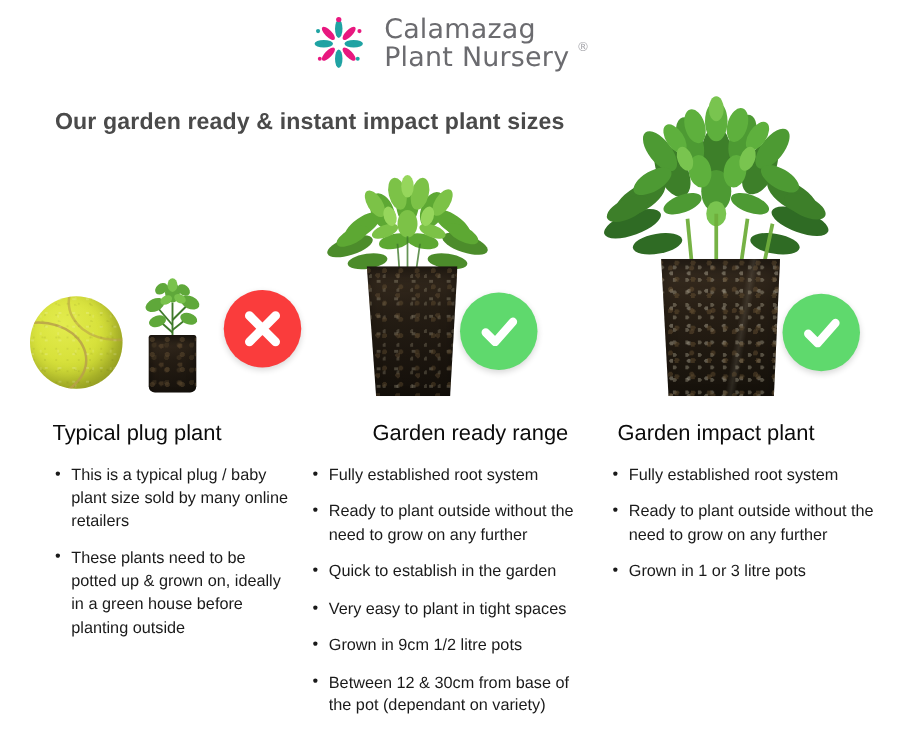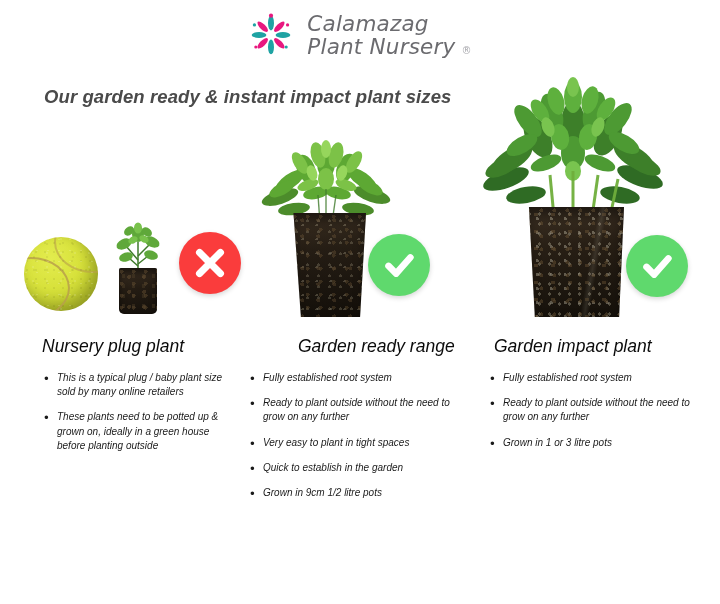--- a/index.html
+++ b/index.html
@@ -3,35 +3,35 @@
 <meta charset="utf-8">
 <title>Calamazag Plant Nursery — Plant Sizes</title>
 <style>
   * { box-sizing: border-box; margin: 0; padding: 0; }
   html, body {
     width: 720px; height: 604px;
     background: #ffffff;
     font-family: "Liberation Sans", sans-serif;
     overflow: hidden;
   }
-  .page { position: relative; width: 720px; height: 424px; background: #fff; font-style: italic; }
+  .page { position: relative; width: 720px; height: 424px; background: #fff; }
 
   
   .logo-wrap {
     position: absolute; left: 0; top: 12px; width: 720px;
     display: flex; justify-content: center; align-items: center;
   }
   .logo-inner { display: flex; align-items: center; gap: 13px; }
   .logo-mark { width: 46px; height: 46px; flex: none; }
   .logo-text { display: flex; flex-direction: column; line-height: 1.07; }
   .logo-line1, .logo-line2 {
     font-size: 21.5px; letter-spacing: .2px; color: #6b6b6f; font-weight: 400;
     font-family: "DejaVu Sans", sans-serif;
   }
-  .logo-line2 { display: flex; align-items: flex-end; gap: 6px; }
+  .logo-line2 { display: flex; align-items: flex-start; gap: 6px; }
   .logo-reg { font-size: 10px; color: #a8a8ad; position: relative; top: -1px; }
 
   
   .headline {
     position: absolute; left: 44px; top: 86px;
     font-size: 18.5px; font-weight: bold; color: #4a4a4a; letter-spacing: .1px; text-align: right;
   }
 
   
   .cols { position: absolute; left: 0; top: 115px; width: 720px; height: 470px; }
@@ -50,21 +50,21 @@
   .c2-title { left: 16px;  top: 221px; margin-left: 44px; }
   .c3-title { left: 20px;  top: 221px; }
 
   ul.bullets { position: absolute; list-style: none; }
   .c1-bullets { left: 30px; top: 256px; width: 190px; }
   .c2-bullets { left: 12px; top: 256px; width: 214px; }
   .c3-bullets { left: 16px; top: 256px; width: 218px; }
 
   ul.bullets li {
     position: relative; padding-left: 13px;
-    font-size: 10px; color: #1a1a1a; line-height: 1.42;
+    font-size: 13px; color: #1a1a1a; line-height: 1.42;
     margin-bottom: 11px;
   }
   ul.bullets li::before {
     content: "•"; position: absolute; left: 0; top: -1px;
     font-size: 13px; color: #1a1a1a;
   }
 
   
   .ball {
     position: absolute; left: 10px; top: 122px; width: 74px; height: 74px;
@@ -240,21 +240,21 @@
           <span class="soil"></span>
         </div>
 
         <div class="badge badge-x">
           <svg viewBox="0 0 40 40" aria-hidden="true">
             <path d="M9 9 L31 31 M31 9 L9 31" stroke="#ffffff" stroke-width="7.5" stroke-linecap="round"></path>
           </svg>
         </div>
       </div>
 
-      <div class="col-title c1-title">Nursery plug plant</div>
+      <div class="col-title c1-title">Typical plug plant</div>
 
       <ul class="bullets c1-bullets">
         <li>This is a typical plug / baby plant size sold by many online retailers</li>
         <li>These plants need to be potted up &amp; grown on, ideally in a green house before planting outside</li>
       </ul>
     </div>
 
     <div class="col col-2">
       <div class="art">
 
@@ -307,23 +307,24 @@
             <path d="M9 21 L17 29 L32 12" stroke="#ffffff" stroke-width="7" fill="none" stroke-linecap="round" stroke-linejoin="round"></path>
           </svg>
         </div>
       </div>
 
       <div class="col-title c2-title">Garden ready range</div>
 
       <ul class="bullets c2-bullets">
         <li>Fully established root system</li>
         <li>Ready to plant outside without the need to grow on any further</li>
+        <li>Quick to establish in the garden</li>
         <li>Very easy to plant in tight spaces</li>
-        <li>Quick to establish in the garden</li>
         <li>Grown in 9cm 1/2 litre pots</li>
+        <li>Between 12 &amp; 30cm from base of the pot (dependant on variety)</li>
       </ul>
     </div>
 
     <div class="col col-3">
       <div class="art">
 
         <div class="plant-l">
           <span class="foliage">
             <svg viewBox="0 0 182 160" aria-hidden="true">
               <g fill="#2f6b24">

